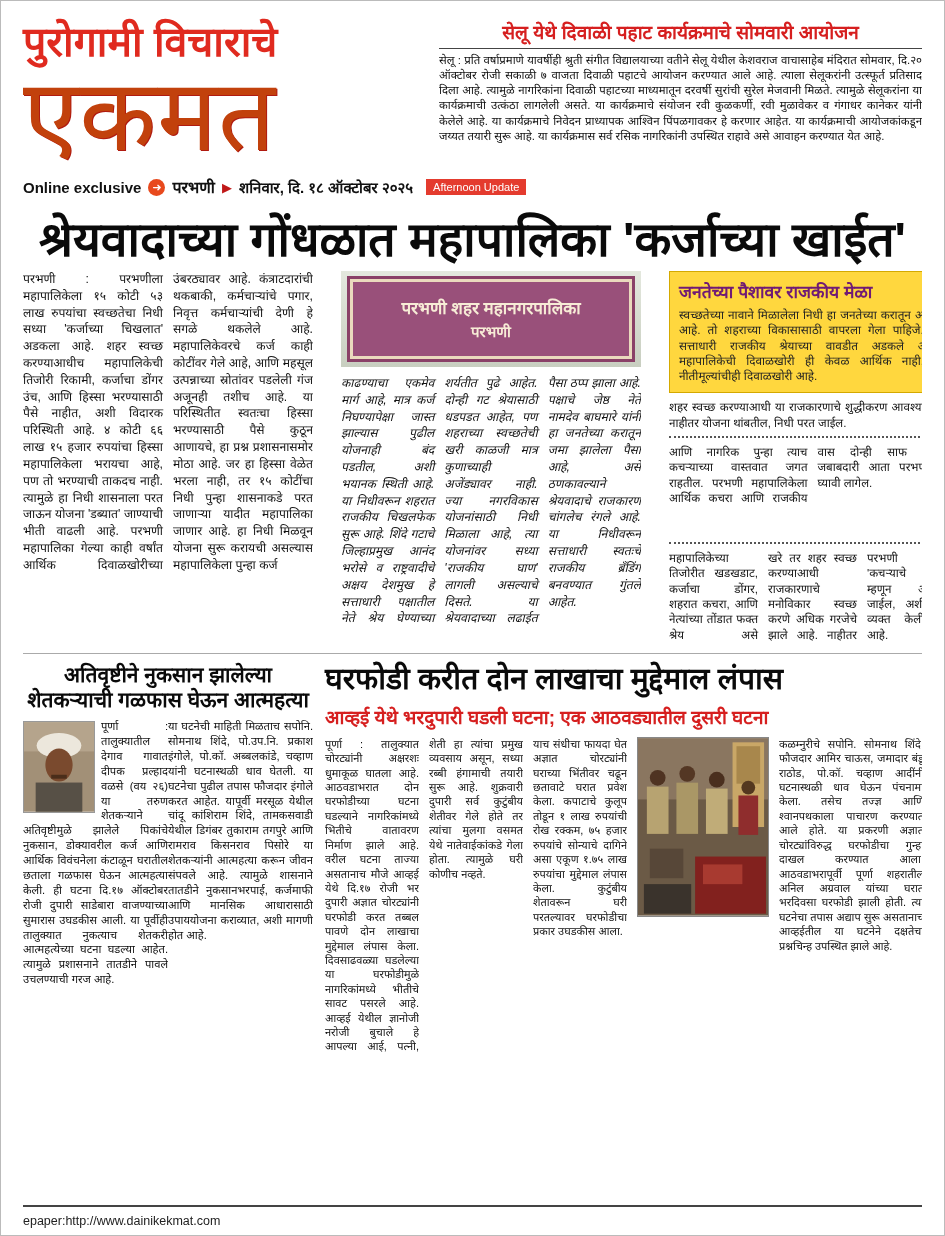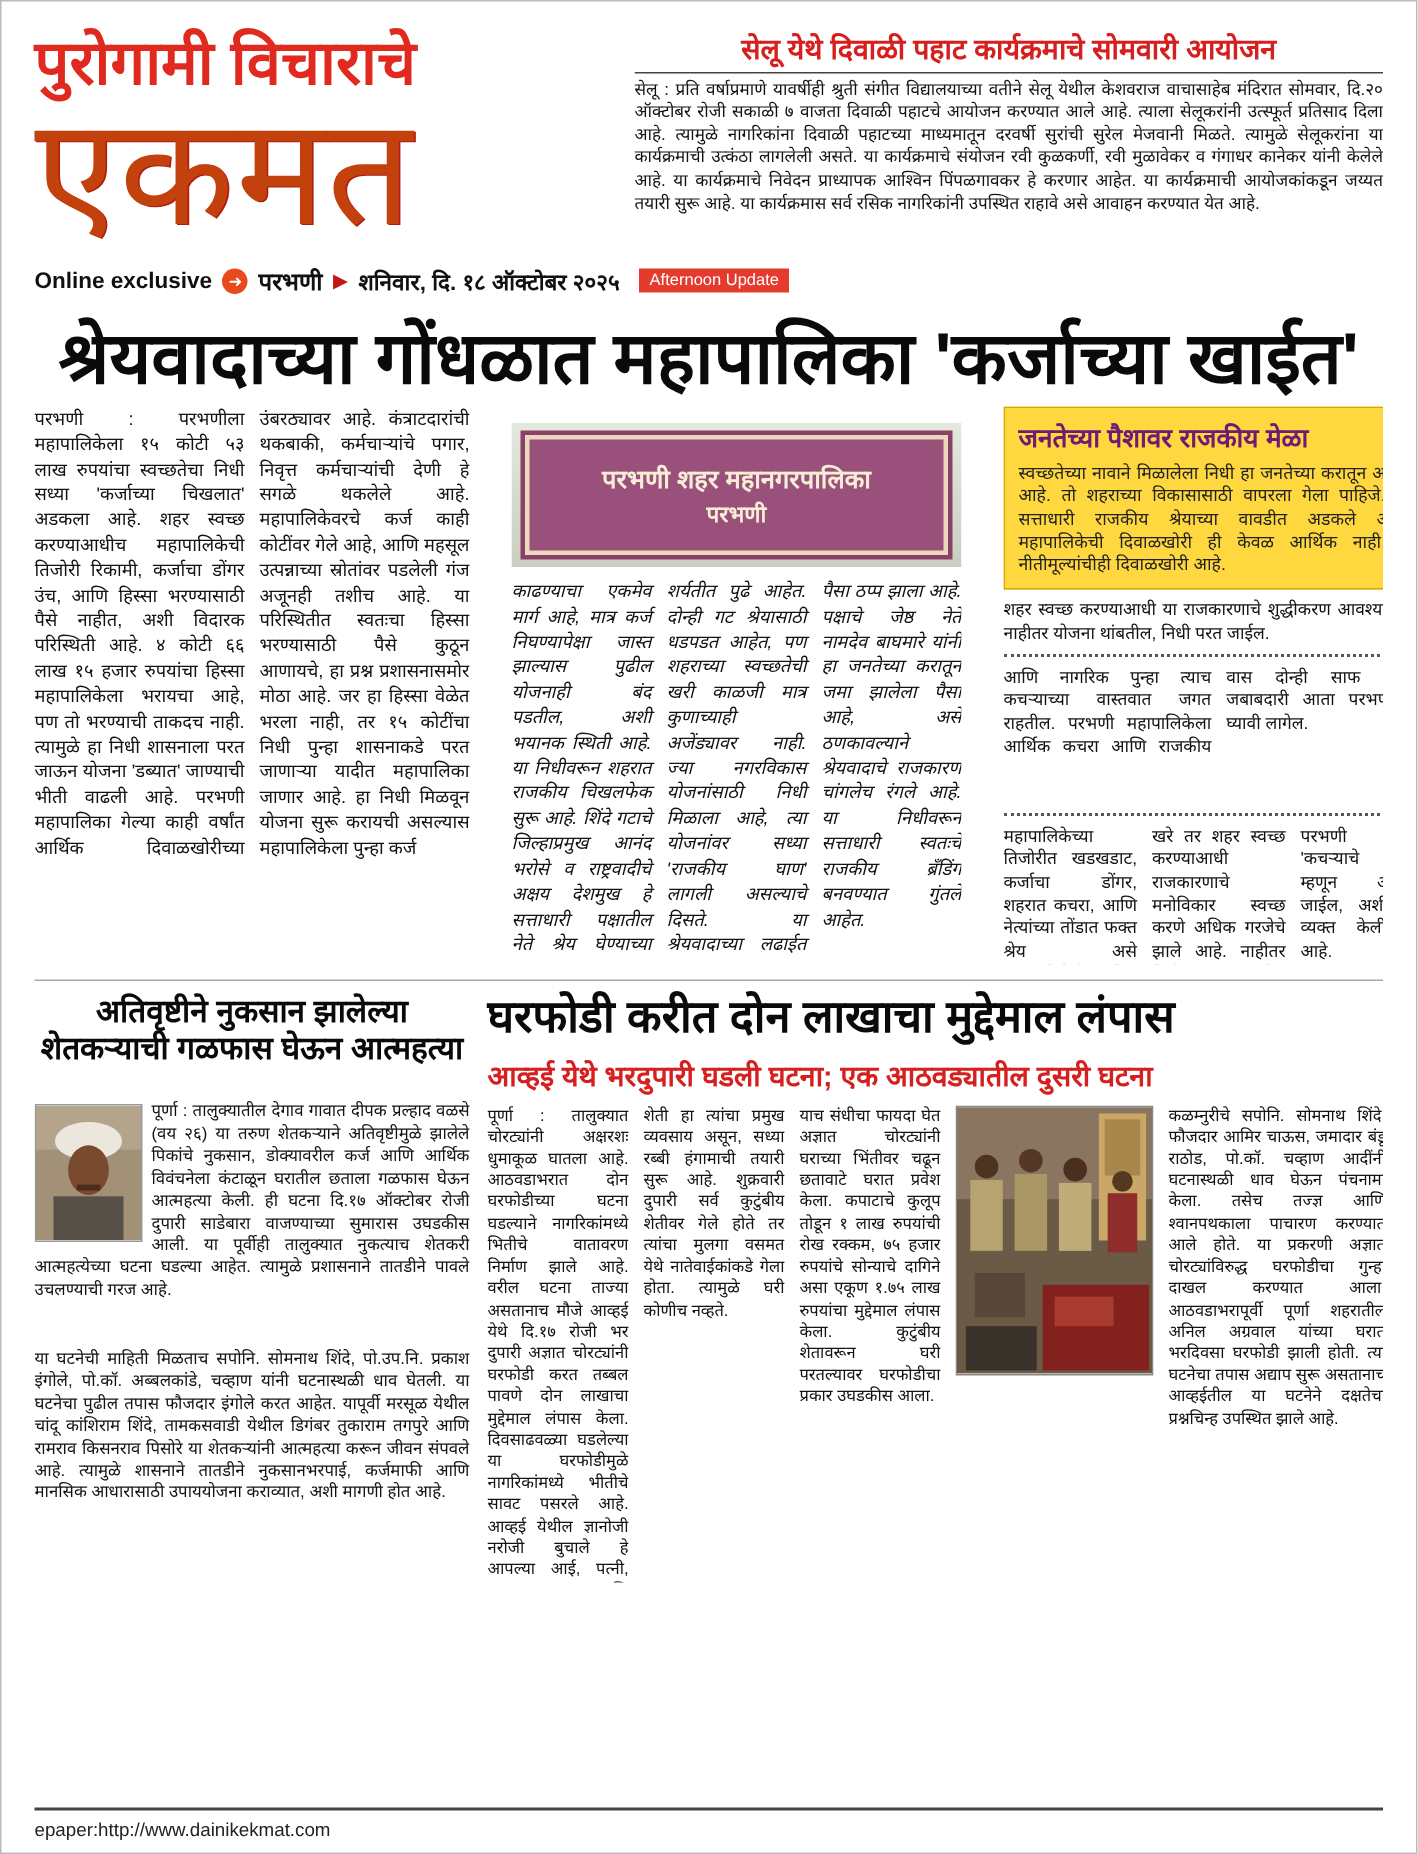--- a/index.html
+++ b/index.html
@@ -4,21 +4,21 @@
 <style>
   * { margin:0; padding:0; box-sizing:border-box; }
   html,body { background:#dcdcdc; }
   body { font-family:"Liberation Sans","DejaVu Sans",sans-serif; }
   .page {
     width:945px; height:1236px; margin:0 auto; background:#fff;
     border:1px solid #bbb; padding:10px 22px 6px; display:flex; flex-direction:column;
     position:relative; overflow:hidden;
   }
   
-  .header { display:flex; gap:0; }
+  .header { display:flex; gap:16px; }
   .masthead { width:400px; flex:none; padding-top:10px; }
   .tagline { color:#e02a1f; font-size:41px; font-weight:bold; line-height:1.05; }
   .paper-title { color:#c2410c; font-size:100px; font-weight:400; line-height:1.02; letter-spacing:1px;
                  text-shadow:1px 1px 0 #b01a10; }
   .dateline { display:flex; align-items:center; gap:7px; margin-top:10px; white-space:nowrap; }
   .online { font-size:15px; font-weight:bold; color:#111; }
   .arrow-circle { width:17px; height:17px; border-radius:50%; background:#e8491d; color:#fff;
                   font-size:11px; display:inline-flex; align-items:center; justify-content:center; flex:none; }
   .loc { font-size:16px; font-weight:bold; color:#111; }
   .tri { color:#c01818; font-size:13px; }
@@ -33,41 +33,41 @@
                    margin:16px 0 4px; line-height:1.1; }
   .main-subhead { font-size:30px; font-weight:700; color:#d61f1f; text-align:center; margin:4px 0 12px; }
   
   .main-body { display:grid; grid-template-columns:290px 300px 287px; gap:28px; height:372px; overflow:hidden; }
   .bodytext { font-size:12.2px; line-height:1.38; text-align:justify; color:#111; overflow:hidden; }
   .two-col { column-count:2; column-gap:10px; }
   .three-col { column-count:3; column-gap:10px; }
   .col-left { height:100%; }
   .col-center { display:flex; flex-direction:column; gap:8px; overflow:hidden; }
   .sign-photo { height:96px; flex:none; background:linear-gradient(#e4e8de,#c8cec0); display:flex;
-                align-items:center; justify-content:center;margin-top:11px; }
+                align-items:center; justify-content:center; }
   .sign-board { width:94%; height:80px; background:#99507a; border:3px solid #ead9bd;
                 outline:3px solid #8a4067; display:flex; flex-direction:column; align-items:center;
                 justify-content:center; color:#f7ecd6; text-align:center; }
   .sign-line1 { font-size:17px; font-weight:bold; }
   .sign-line2 { font-size:15px; font-weight:bold; margin-top:2px; }
   .center-text { flex:1;font-style:italic; }
   .col-right { display:flex; flex-direction:column; overflow:hidden; }
   .yellow-box { background:#ffd73e; border:1px solid #d4a900; padding:7px 9px 8px; flex:none; }
   .yellow-box h3 { color:#701a75; font-size:17.5px; font-weight:bold; text-align:left; margin-bottom:5px; }
   .yellow-box p { font-size:11.8px; line-height:1.3; text-align:justify; color:#222; }
   .right-para { font-size:11.6px; line-height:1.32; text-align:justify; margin-top:6px; color:#111; }
   .dotted { border-top:2px dotted #555; margin:6px 0; }
   .small-text { font-size:11.6px; line-height:1.32; text-align:justify; color:#111; overflow:hidden; }
   .right-mid { height:92px; }
   .right-bottom { flex:1; }
   
   .lower { display:grid; grid-template-columns:290px 599px; gap:12px; border-top:1px solid #aaa;
            margin-top:10px; padding-top:8px; height:408px; overflow:hidden; }
   .farmer h2 { font-size:21px; font-weight:bold; color:#0a0a0a; text-align:center; line-height:1.22; }
-  .farmer-body { display:flex; margin-top:21px; height:330px; overflow:hidden;flex-direction:column; }
+  .farmer-body { display:flex; margin-top:6px; height:330px; overflow:hidden; }
   .farmer-col { flex:1; font-size:11.2px; line-height:1.33; text-align:justify; color:#111; overflow:hidden; }
   .farmer-photo { float:left; width:72px; height:92px; margin:2px 6px 3px 0; border:1px solid #999; }
   .burglary h2 { font-size:30px; font-weight:800; color:#0a0a0a; line-height:1.1; }
   .burglary h3 { font-size:19px; font-weight:700; color:#d61f1f; margin:9px 0 7px; }
   .burglary-body { display:grid; grid-template-columns:94px 94px 94px 132px 145px; gap:10px;
                    height:318px; overflow:hidden; }
   .bcol { font-size:11px; line-height:1.31; text-align:justify; color:#111; overflow:hidden; }
   .photo-cell { display:flex; flex-direction:row; gap:5px; overflow:hidden; }
   .police-photo { width:132px; height:180px; flex:none; border:1px solid #888; }
   

